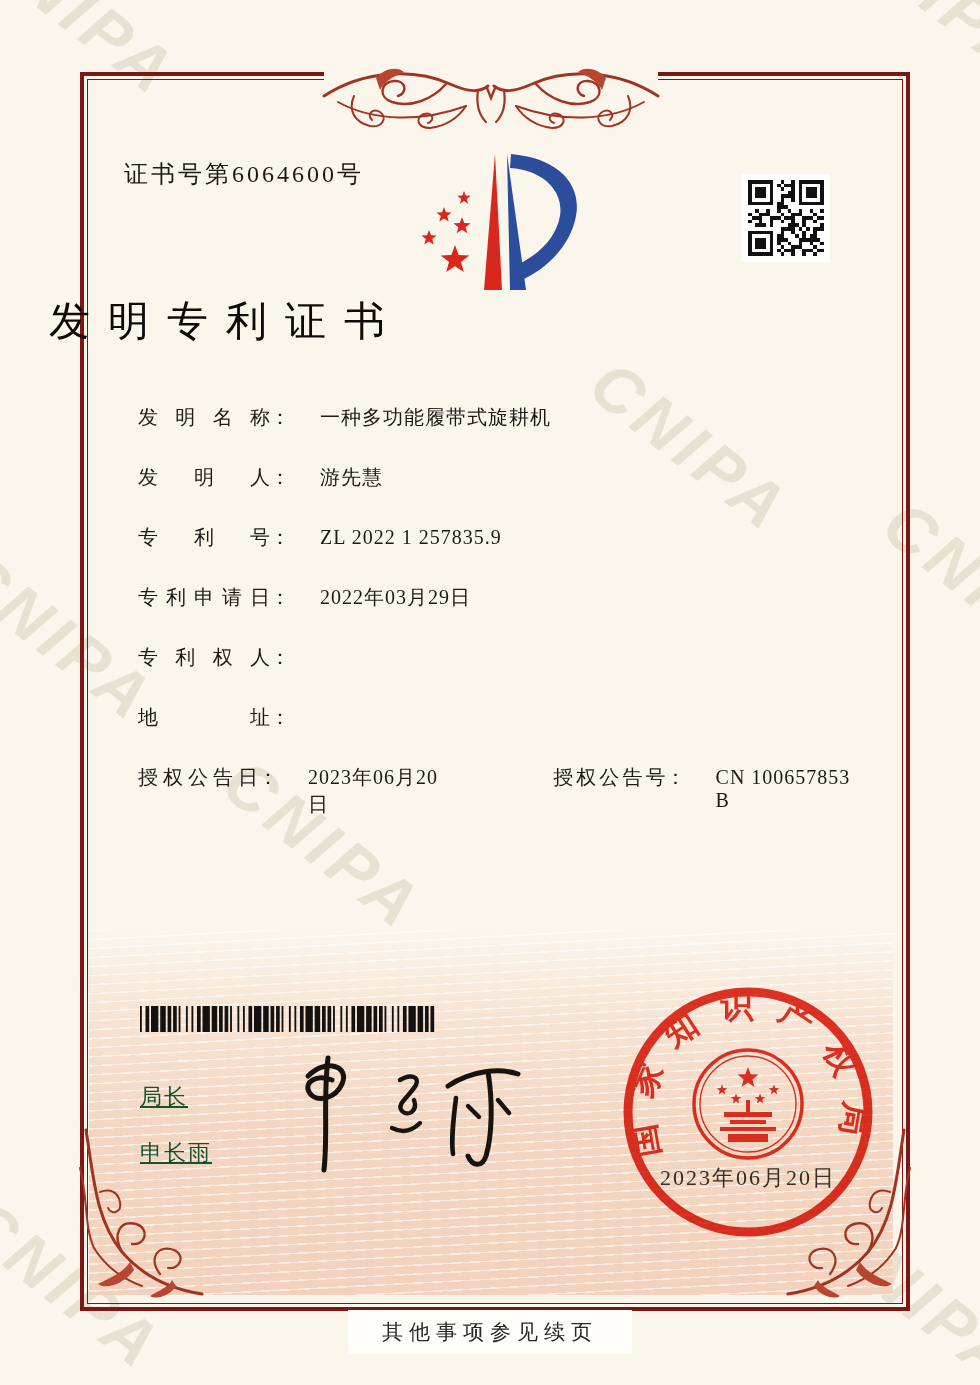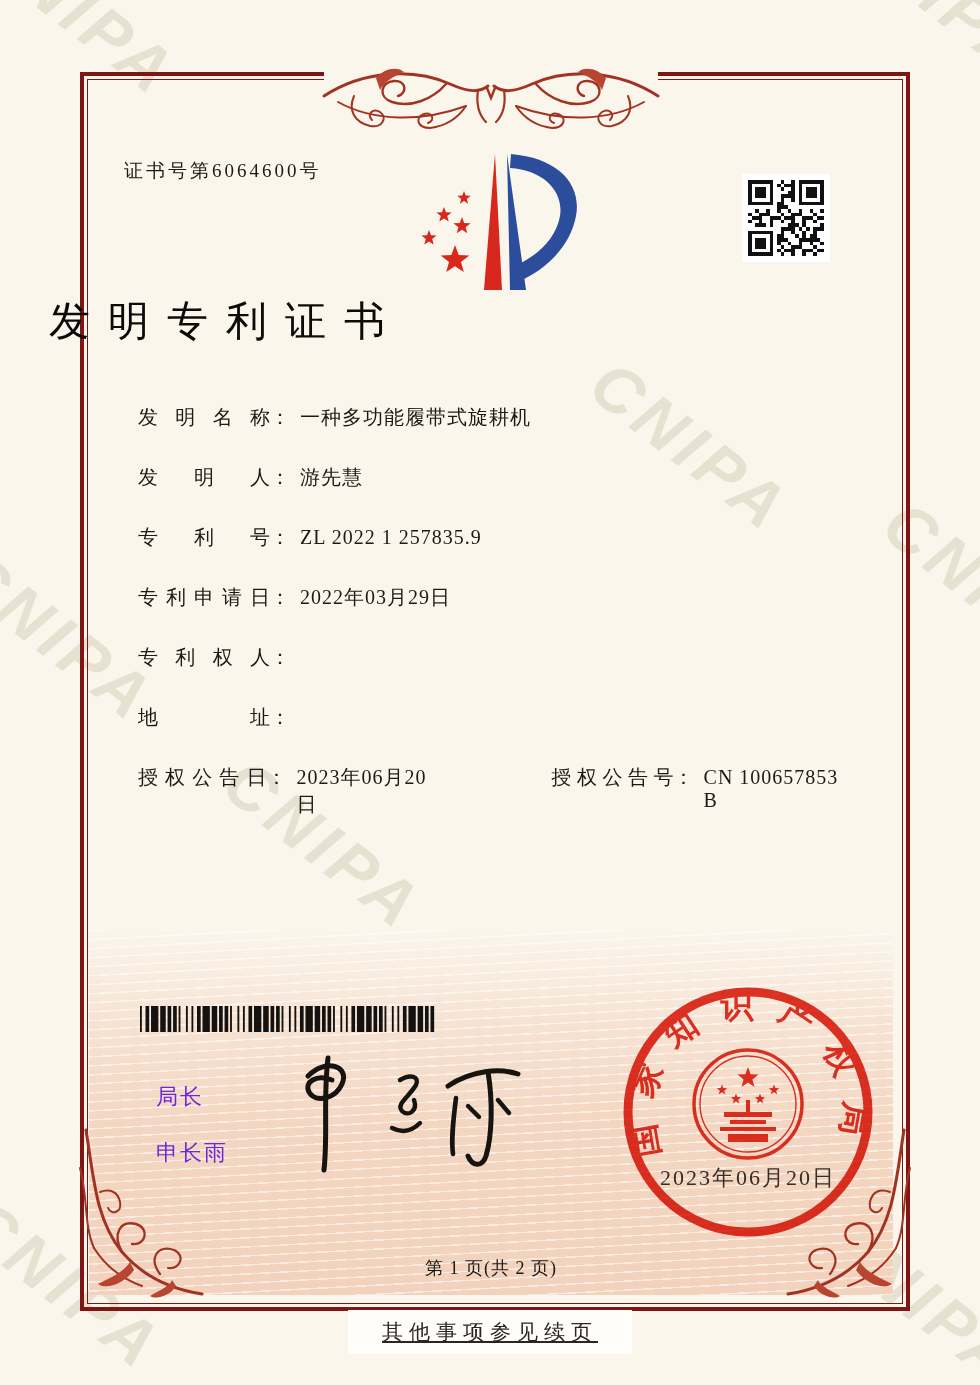--- a/index.html
+++ b/index.html
@@ -31,57 +31,57 @@
        repeating-linear-gradient(177deg, rgba(255,255,255,.55) 0 1.5px, rgba(255,255,255,0) 1.5px 9px),
        linear-gradient(#faf6ec 0,#f7e3d3 90px,#f3d6c1 200px,#f2d2bd 100%);}
 
   
   .orn{position:absolute;z-index:4;}
   #orn-top{left:318px;top:66px;}
   #orn-bl{left:76px;top:1128px;}
   #orn-br{left:786px;top:1128px;}
 
   
-  .cert-no{position:absolute;left:124px;top:158px;font-size:19px;letter-spacing:3px;z-index:3;}
+  .cert-no{position:absolute;left:124px;top:158px;font-size:24px;letter-spacing:3px;z-index:3;}
   #logo{position:absolute;left:398px;top:148px;z-index:3;}
   .qr-wrap{position:absolute;left:742px;top:174px;width:88px;height:88px;background:#fff;
            z-index:3;display:flex;align-items:center;justify-content:center;}
   .title{position:absolute;left:0;top:294px;width:100%;text-align:left;font-size:41px;
          font-weight:normal;letter-spacing:18px;text-indent:18px;z-index:3;color:#0d0b09;margin-left:31px;}
 
   
   .fields{position:absolute;left:138px;top:404px;width:716px;z-index:3;font-size:20px;}
   .frow{display:flex;align-items:baseline;margin-bottom:36px;height:24px;}
   .jlabel{display:inline-flex;width:132px;justify-content:space-between;}
   .colon{margin:0 10px 0 0;}
-  .fval{letter-spacing:1px;}
+  .fval{letter-spacing:1px;margin-left:20px;}
   .grant{display:flex;}
   .grant .pair2{margin-left:108px;display:flex;align-items:baseline;}
   .grant .pair2 .jlabel{width:126px;}
 
   
   .paras{position:absolute;left:138px;top:808px;width:712px;z-index:3;
          font-size:19.5px;line-height:1.66;text-align:justify;letter-spacing:.5px;}
   .paras p{margin:0 0 10px 0;text-indent:2em;}
 
   
   #barcode{position:absolute;left:140px;top:1006px;z-index:3;}
-  .officer{position:absolute;left:156px;top:1082px;z-index:3;
-           font-family:"Liberation Sans","DejaVu Sans",sans-serif;font-size:22px;color:#6d28d9;}
+  .officer{position:absolute;left:140px;top:1082px;z-index:3;
+           font-family:"Liberation Sans","DejaVu Sans",sans-serif;font-size:22px;color:#14532d;text-decoration:underline;}
   .officer div{margin-bottom:26px;letter-spacing:2px;}
   #sig{position:absolute;left:290px;top:1044px;z-index:3;}
 
   
   #seal{position:absolute;left:618px;top:982px;z-index:5;opacity:.95;mix-blend-mode:multiply;}
 
   
   .pageno{position:absolute;left:80px;top:1256px;width:822px;text-align:center;
           font-size:18px;z-index:3;letter-spacing:1px;}
   .note-box{position:absolute;left:0;top:1310px;width:100%;display:flex;justify-content:center;z-index:3;}
-  .note-inner{background:#fffefb;padding:8px 34px;font-size:21px;letter-spacing:6px;color:#2a2622;text-decoration:underline;}
+  .note-inner{background:#fffefb;padding:8px 34px;font-size:21px;letter-spacing:6px;color:#2a2622;}
 </style>
 </head>
 <body>
 
 <div id="page">
 
   <span class="wm">CNIPA</span>
   <span class="wm">CNIPA</span>
   <span class="wm">CNIPA</span>
   <span class="wm">CNIPA</span>
@@ -482,18 +482,17 @@
         </g>
       <rect x="106" y="130" width="48" height="5" stroke="none"></rect>
       <rect x="112" y="138" width="36" height="4" stroke="none"></rect>
       <rect x="102" y="145" width="56" height="4" stroke="none"></rect>
       <rect x="110" y="152" width="40" height="8" stroke="none"></rect>
       <rect x="128" y="118" width="4" height="12" stroke="none"></rect>
     </g>
     <text x="130" y="203" text-anchor="middle" font-size="22" letter-spacing="2" fill="#2e2a24" font-family="'Liberation Serif','DejaVu Serif',serif">2023年06月20日</text>
   </svg>
 
-  <div class="pageno">第 1 页(共 2 页)</div>
   <div class="note-box">
     <span class="note-inner">其他事项参见续页</span>
   </div>
 
 </div>
 
 </body></html>

